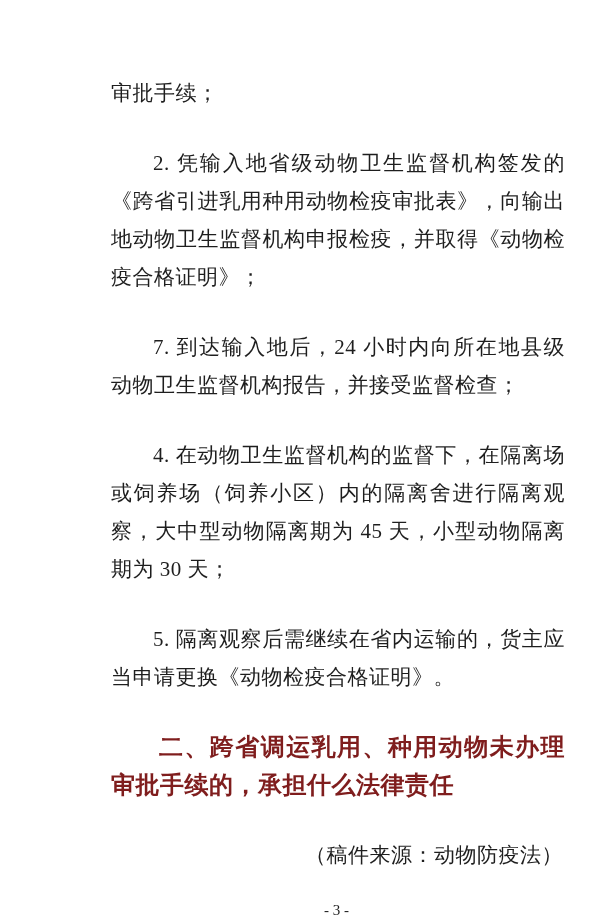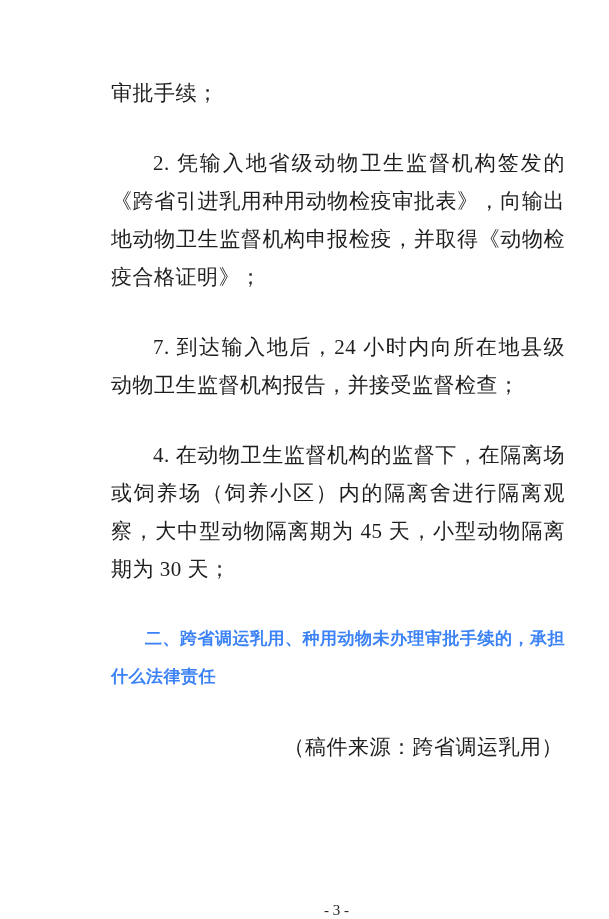--- a/index.html
+++ b/index.html
@@ -36,22 +36,22 @@
     color: #1e1e1e;
   }
 
   p.indent {
     text-indent: 2em;
   }
 
   p.heading {
     font-family: "Liberation Sans", sans-serif;
     font-weight: bold;
-    color: #3b82f6;
-    font-size: 17px;
+    color: #7f1d1d;
+    font-size: 24px;
     line-height: 38px;
     text-align: justify;
     text-justify: inter-ideograph;
     text-indent: 2em;
     letter-spacing: 0.5px;
   }
 
   p.source {
     font-size: 21px;
     line-height: 38px;
@@ -79,22 +79,23 @@
   <div class="content">
 
     <p class="body-para">审批手续；</p>
 
     <p class="body-para indent">2. 凭输入地省级动物卫生监督机构签发的《跨省引进乳用种用动物检疫审批表》，向输出地动物卫生监督机构申报检疫，并取得《动物检疫合格证明》；</p>
 
     <p class="body-para indent">7. 到达输入地后，24 小时内向所在地县级动物卫生监督机构报告，并接受监督检查；</p>
 
     <p class="body-para indent">4. 在动物卫生监督机构的监督下，在隔离场或饲养场（饲养小区）内的隔离舍进行隔离观察，大中型动物隔离期为 45 天，小型动物隔离期为 30 天；</p>
 
+    <p class="body-para indent">5. 隔离观察后需继续在省内运输的，货主应当申请更换《动物检疫合格证明》。</p>
 
     <p class="heading">二、跨省调运乳用、种用动物未办理审批手续的，承担什么法律责任</p>
 
 
-    <p class="source">（稿件来源：跨省调运乳用）</p>
+    <p class="source">（稿件来源：动物防疫法）</p>
 
   </div>
 
   <div class="page-footer">- 3 -</div>
 </div>
 
 </body></html>

